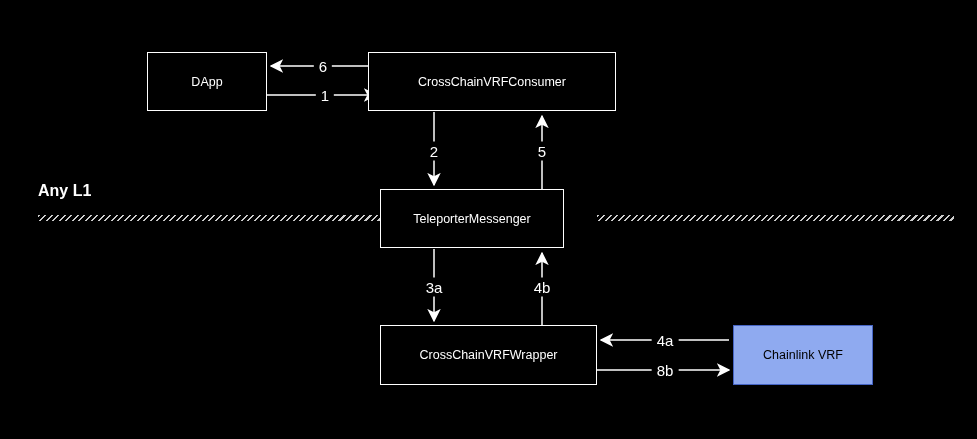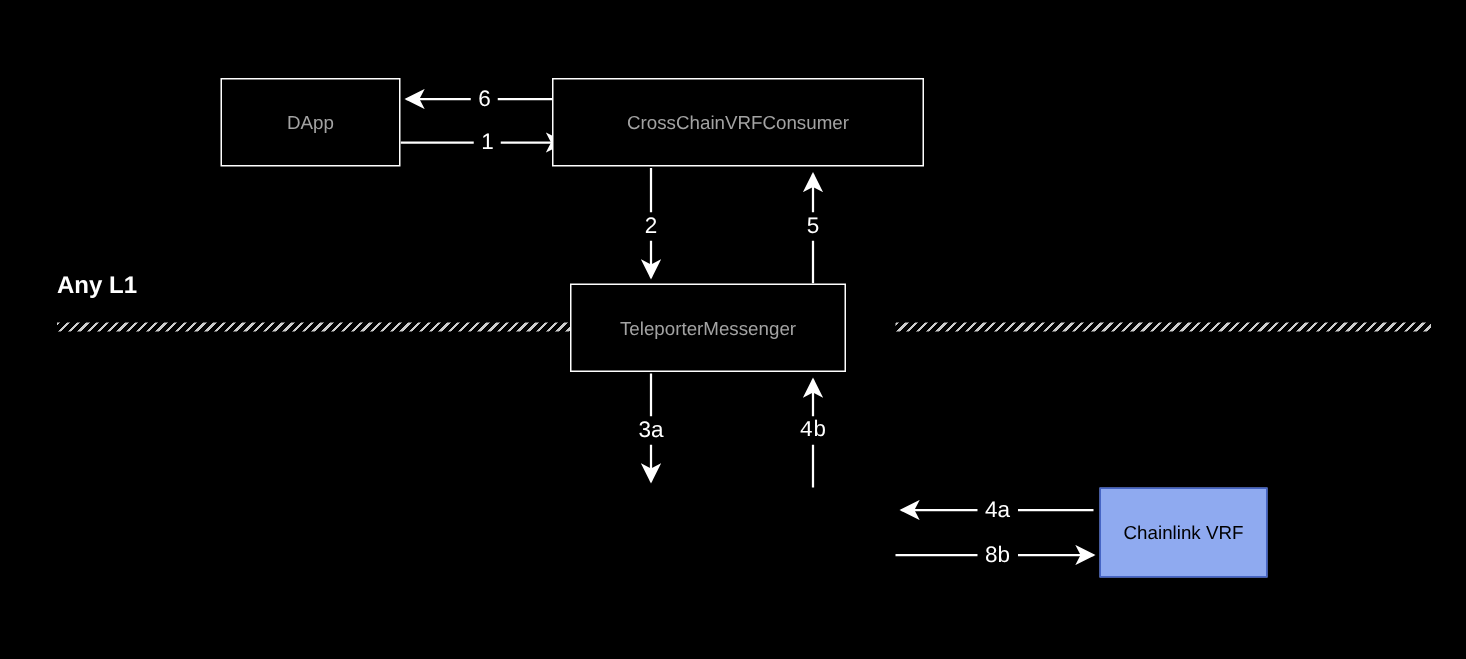--- a/index.html
+++ b/index.html
@@ -21,38 +21,38 @@
     left: 0; top: 0;
     width: 977px;
     height: 439px;
     pointer-events: none;
   }
   .node {
     position: absolute;
     box-sizing: border-box;
     background: #000;
     border: 1.5px solid #ffffff;
-    color: #a3a3a3;
+    color: #ffffff;
     display: flex;
     align-items: center;
     justify-content: center;
     font-size: 12.5px;
     text-align: center;
     white-space: nowrap;
   }
   .node.blue {
     background: #8faaf0;
     border: 1.5px solid #4665c5;
     color: #000000;
   }
   #node-dapp      { left: 147px; top: 52px;  width: 120px; height: 59px; }
   #node-consumer  { left: 368px; top: 52px;  width: 248px; height: 59px; }
   #node-messenger { left: 380px; top: 189px; width: 184px; height: 59px; }
   #node-wrapper   { left: 380px; top: 325px; width: 217px; height: 60px; }
-  #node-chainlink { left: 733px; top: 325px; width: 112px; height: 60px; }
+  #node-chainlink { left: 733px; top: 325px; width: 140px; height: 60px; }
 
   .edge-label {
     position: absolute;
     transform: translate(-50%, -50%);
     background: #000;
     color: #fff;
     font-size: 15px;
     line-height: 1;
     padding: 2px 5px;
     white-space: nowrap;
@@ -104,24 +104,25 @@
   </svg>
 
   <div class="divider" id="divider-left"></div>
   <div class="divider" id="divider-right"></div>
 
   <div class="region-label" id="label-any-l1">Any L1</div>
 
   <div class="node" id="node-dapp">DApp</div>
   <div class="node" id="node-consumer">CrossChainVRFConsumer</div>
   <div class="node" id="node-messenger">TeleporterMessenger</div>
+  <div class="node" id="node-wrapper">CrossChainVRFWrapper</div>
   <div class="node blue" id="node-chainlink">Chainlink VRF</div>
 
   <div class="edge-label" style="left:323px; top:66px;">6</div>
   <div class="edge-label" style="left:325px; top:95px;">1</div>
   <div class="edge-label" style="left:434px; top:151px;">2</div>
   <div class="edge-label" style="left:542px; top:151px;">5</div>
   <div class="edge-label" style="left:434px; top:287px;">3a</div>
-  <div class="edge-label" style="left:542px; top:287px;font-family:Liberation Mono, monospace;">4b</div>
+  <div class="edge-label" style="left:542px; top:287px;">4b</div>
   <div class="edge-label" style="left:665px; top:340px;text-align:center;">4a</div>
   <div class="edge-label" style="left:665px; top:370px;">8b</div>
 
 </div>
 
 </body></html>

